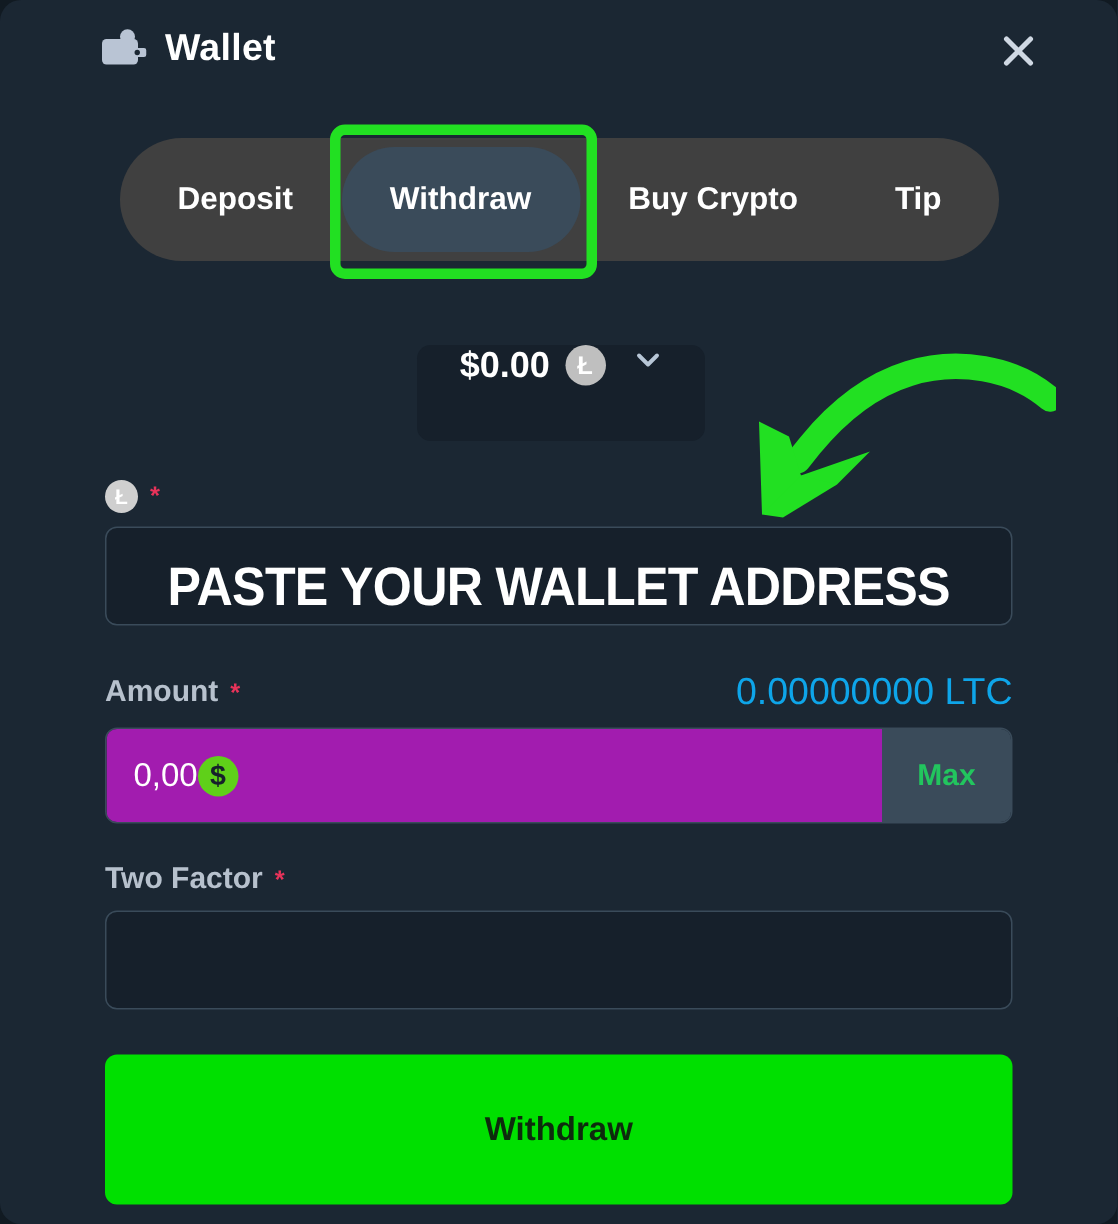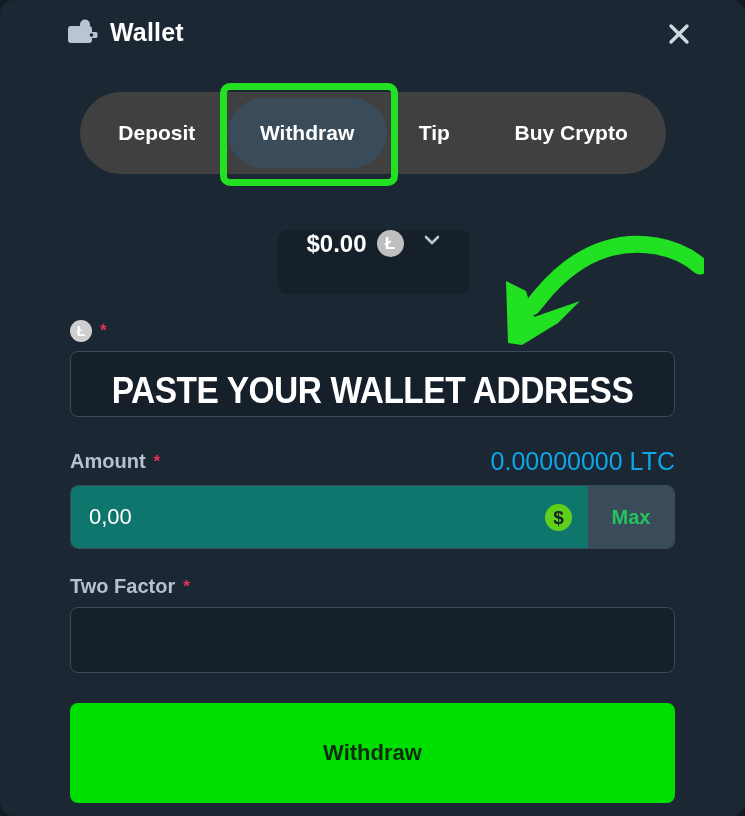--- a/index.html
+++ b/index.html
@@ -191,24 +191,23 @@
     display: flex;
     width: 605px;
     height: 64px;
     border: 1px solid #3a4b5a;
     border-radius: 8px;
     box-sizing: border-box;
     overflow: hidden;
   }
   .amount-input {
     flex: 1 1 auto;
-    background: #0f766e;
-    display: flex;
-    align-items: center;
-    justify-content: space-between;
+    background: #a21caf;
+    display: flex;
+    align-items: center;
     padding: 0 16px 0 18px;
     color: #ffffff;
     font-size: 22px;
     cursor: text;
   }
   .dollar-badge {
     width: 27px; height: 27px;
     border-radius: 50%;
     background: #5fd019;
     display: flex;
@@ -325,24 +324,24 @@
     </div>
 
     <div class="tabbar">
       <div class="tab">
         <span>Deposit</span>
       </div>
       <div class="tab active">
         <span>Withdraw</span>
       </div>
       <div class="tab">
+        <span>Buy Crypto</span>
+      </div>
+      <div class="tab">
         <span>Tip</span>
-      </div>
-      <div class="tab">
-        <span>Buy Crypto</span>
       </div>
     </div>
 
     <div class="currency-select">
       <span class="currency-amount">$0.00</span>
       <span class="ltc-badge">Ł</span>
       <span class="chevron">
         <svg viewBox="0 0 20 20" width="20" height="20" aria-hidden="true">
           <path d="M4 7 L10 13 L16 7" fill="none" stroke="#b7c6d6" stroke-width="2.6" stroke-linecap="round" stroke-linejoin="round"></path>
         </svg>

